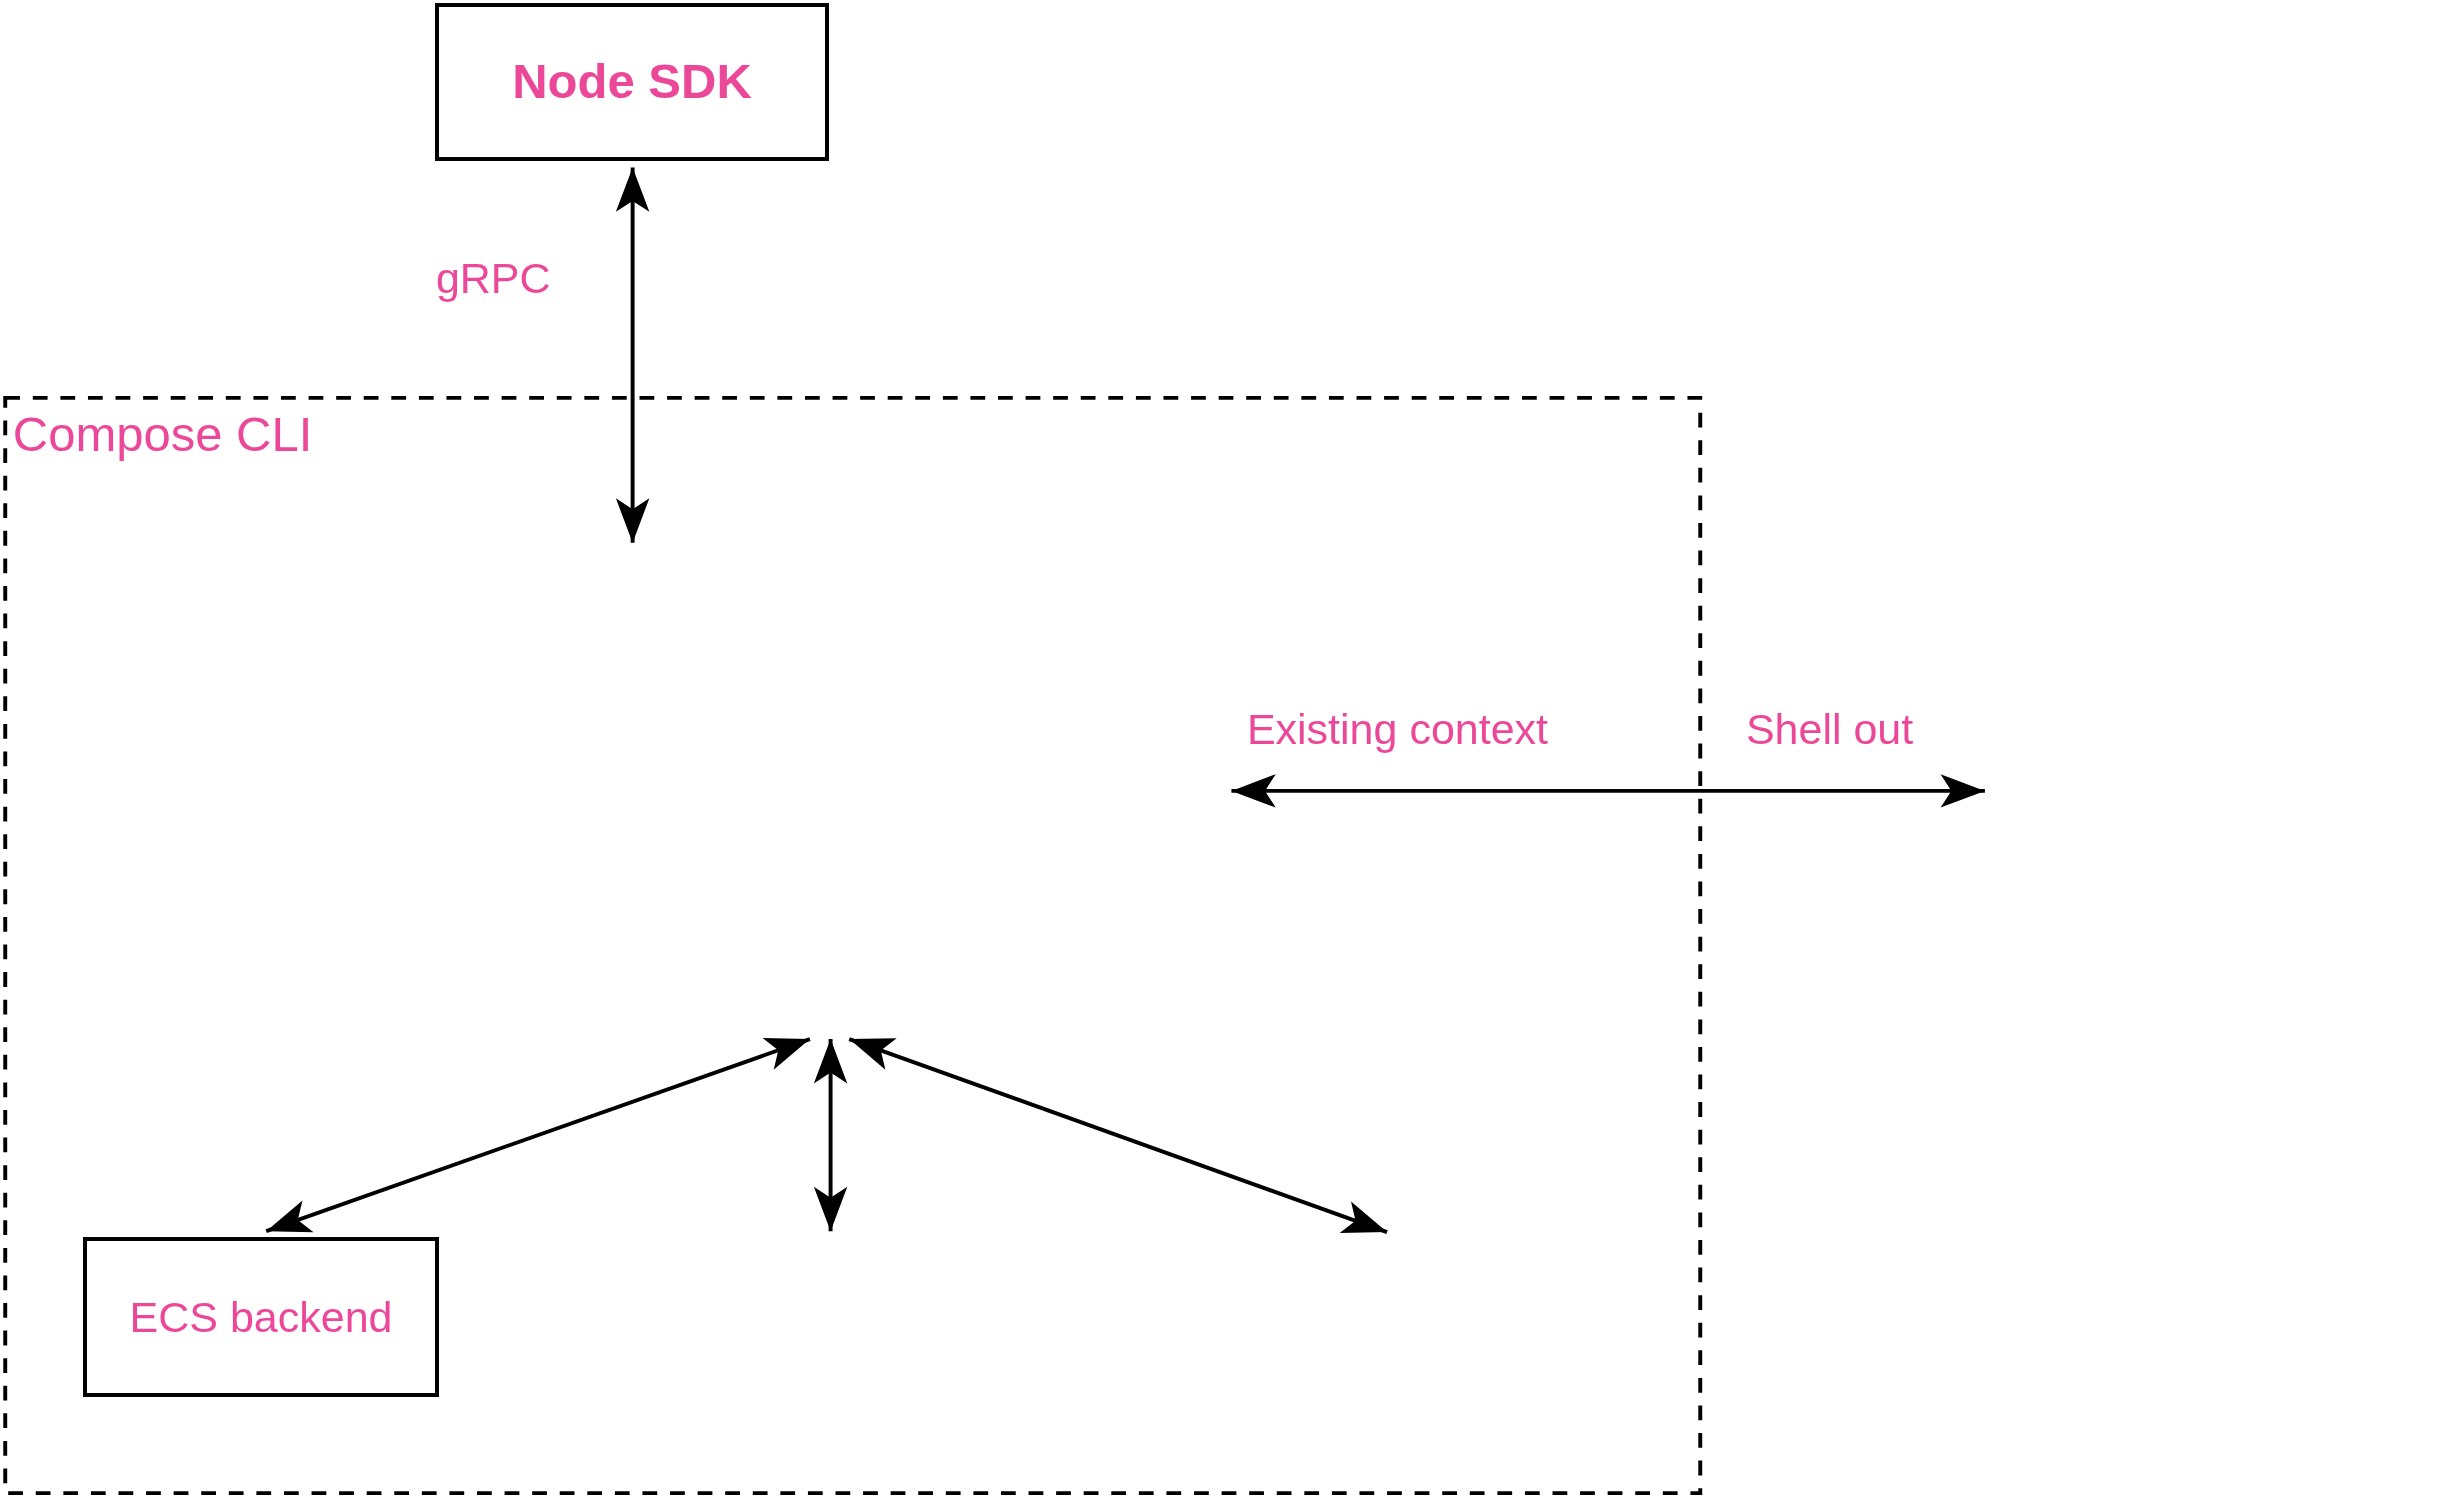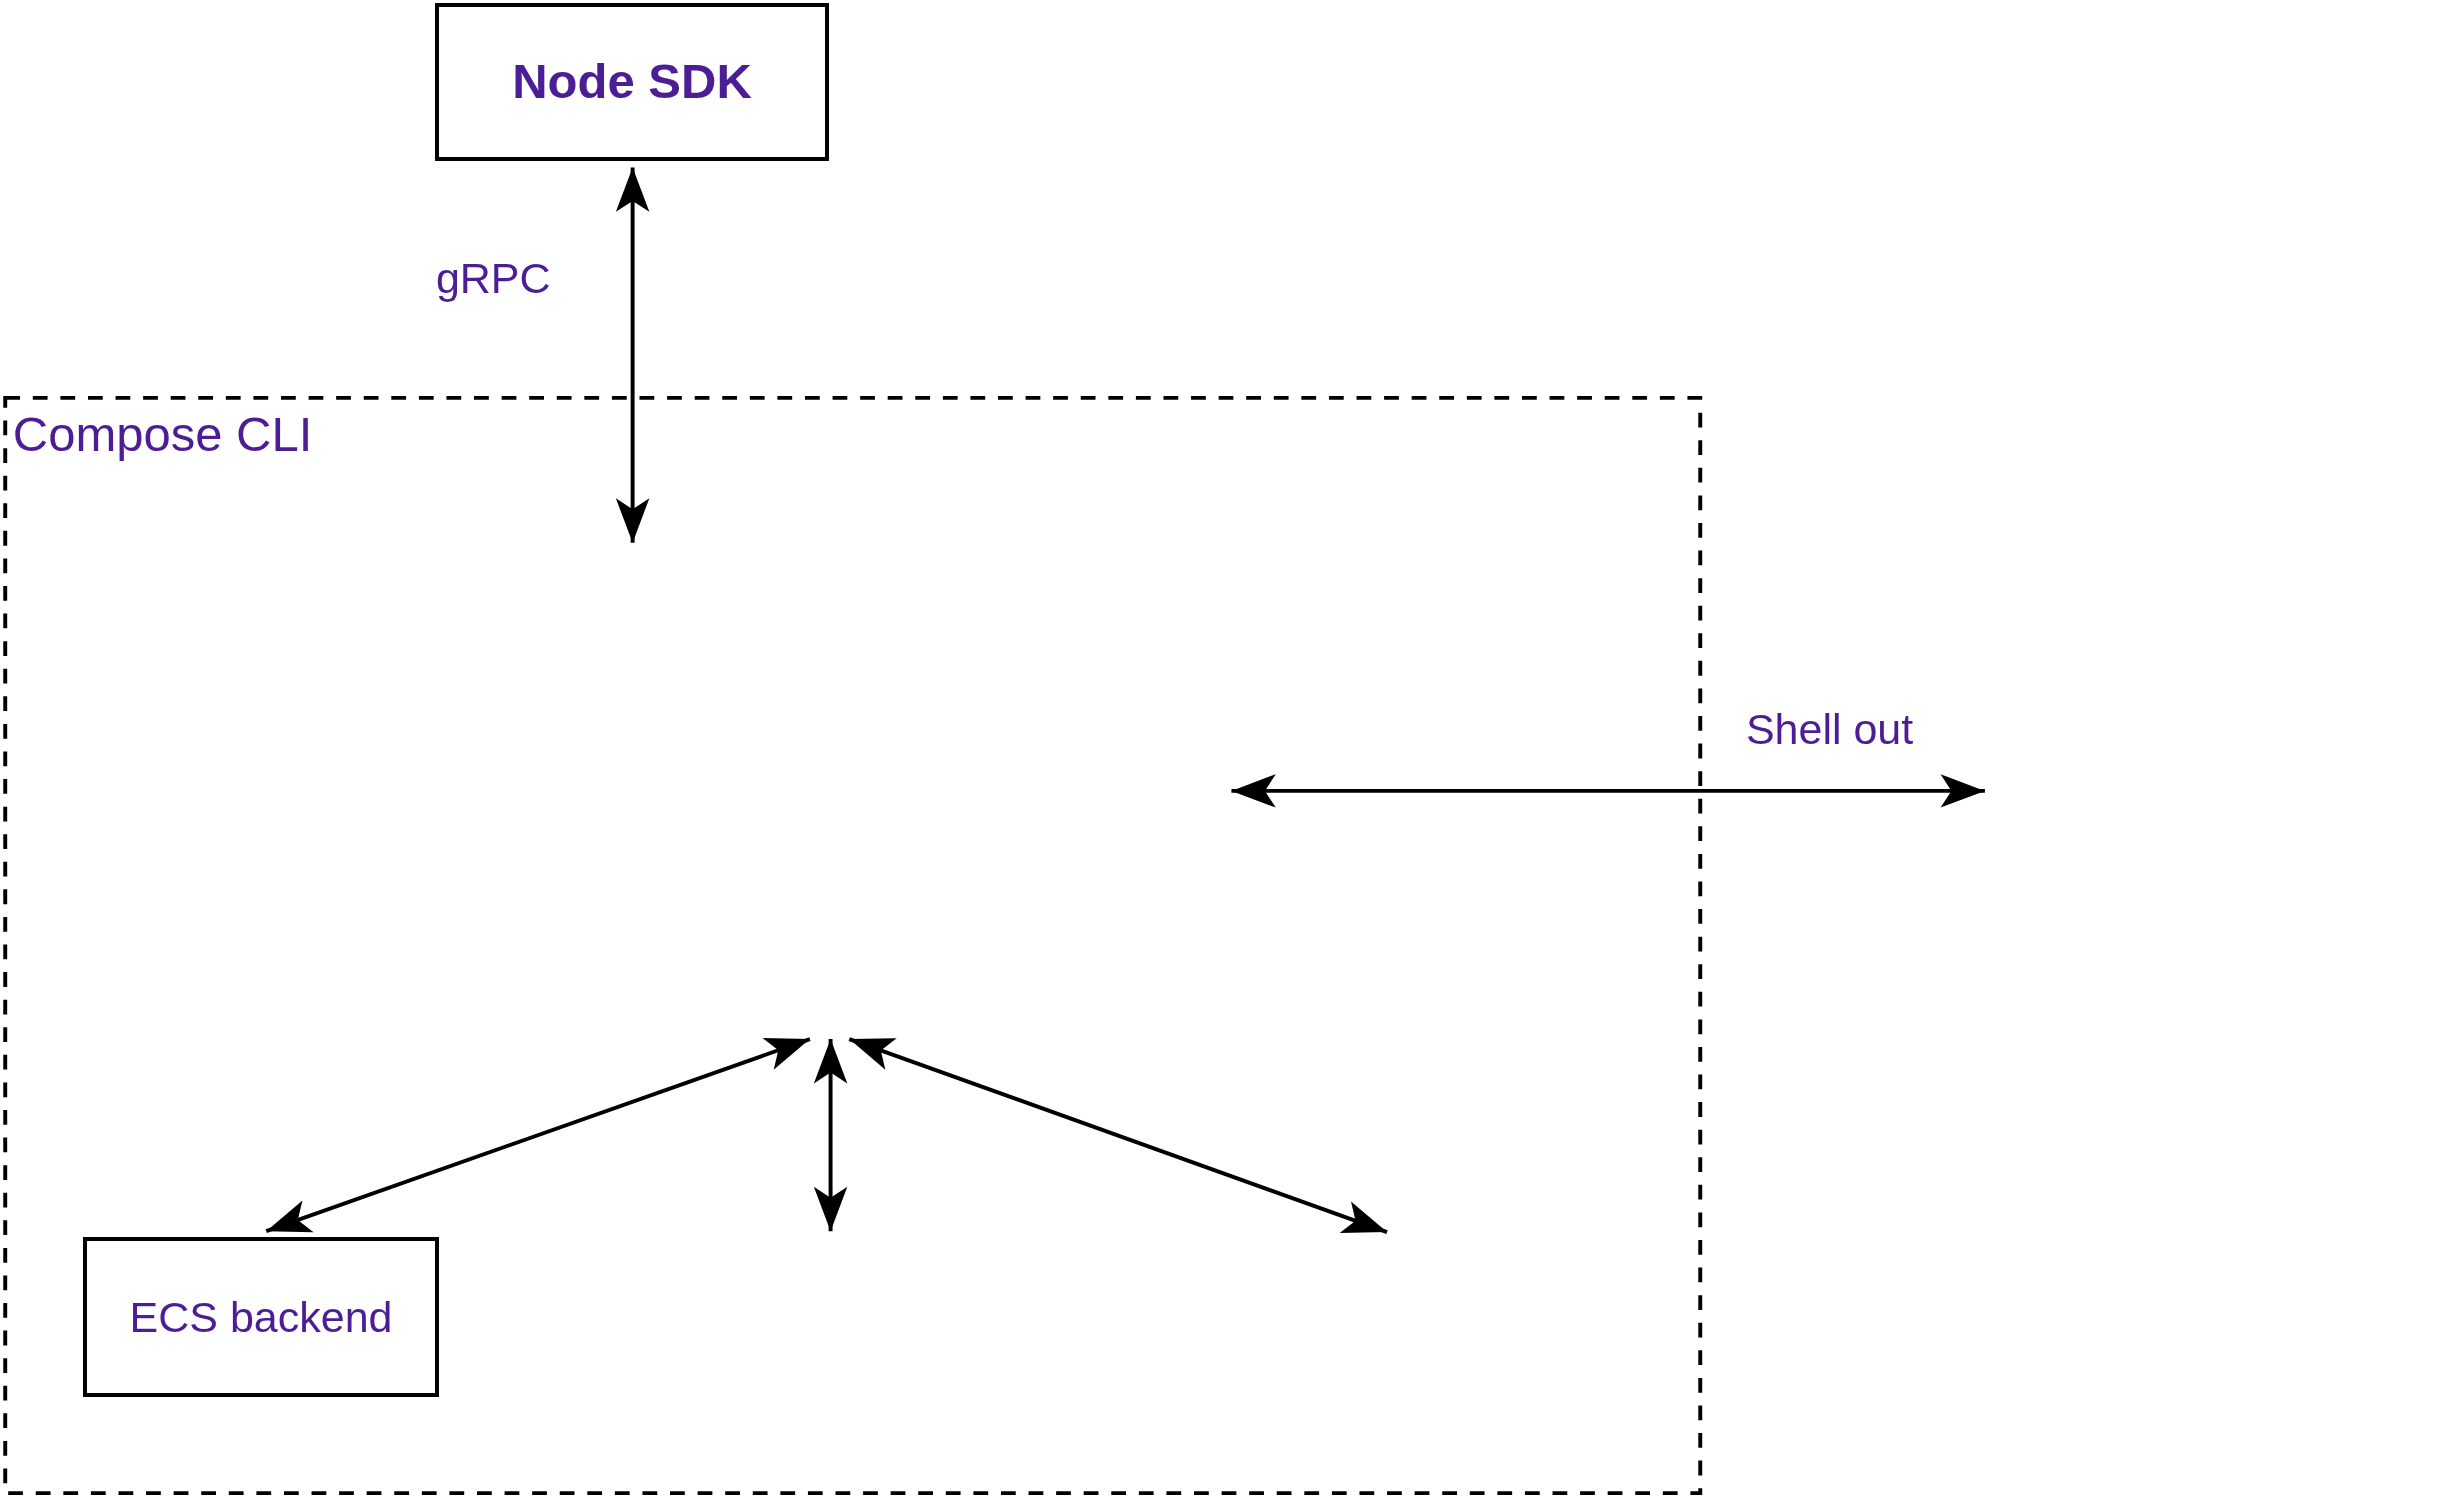--- a/index.html
+++ b/index.html
@@ -2,21 +2,21 @@
 <html><head>
 <meta charset="utf-8">
 <style>
   html, body { margin: 0; padding: 0; background: #ffffff; }
   #canvas {
     position: relative;
     width: 2255px;
     height: 1501px;
     background: #ffffff;
     font-family: "Liberation Sans", sans-serif;
-    color: #4c1d95;
+    color: #ec4899;
     overflow: hidden;
   }
   .box {
     position: absolute;
     background: #ffffff;
     border: 4.9px solid #000000;
     display: flex;
     align-items: center;
     justify-content: center;
     text-align: center;
@@ -98,20 +98,21 @@
 
 
   <div class="box" id="ecs-backend">
     <span>ECS backend</span>
   </div>
 
 
 
   <div id="compose-label">Compose CLI</div>
   <div class="edge-label" id="grpc-label">gRPC</div>
+  <div class="edge-label" id="existing-context-label">Existing context</div>
   <div class="edge-label" id="shell-out-label">Shell out</div>
 
   <svg id="connector-layer" viewBox="0 0 2492 1524" xmlns="http://www.w3.org/2000/svg">
     <defs>
       <marker id="arrow" markerUnits="userSpaceOnUse" markerWidth="50" markerHeight="38" refX="46" refY="18" orient="auto-start-reverse">
         <path d="M 1 1 L 46 18 L 1 35 L 12 18 Z" fill="#000000"></path>
       </marker>
     </defs>
 
     <rect x="5" y="404" width="1721" height="1112" fill="none" stroke="#000000" stroke-width="4" stroke-dasharray="15 13"></rect>

